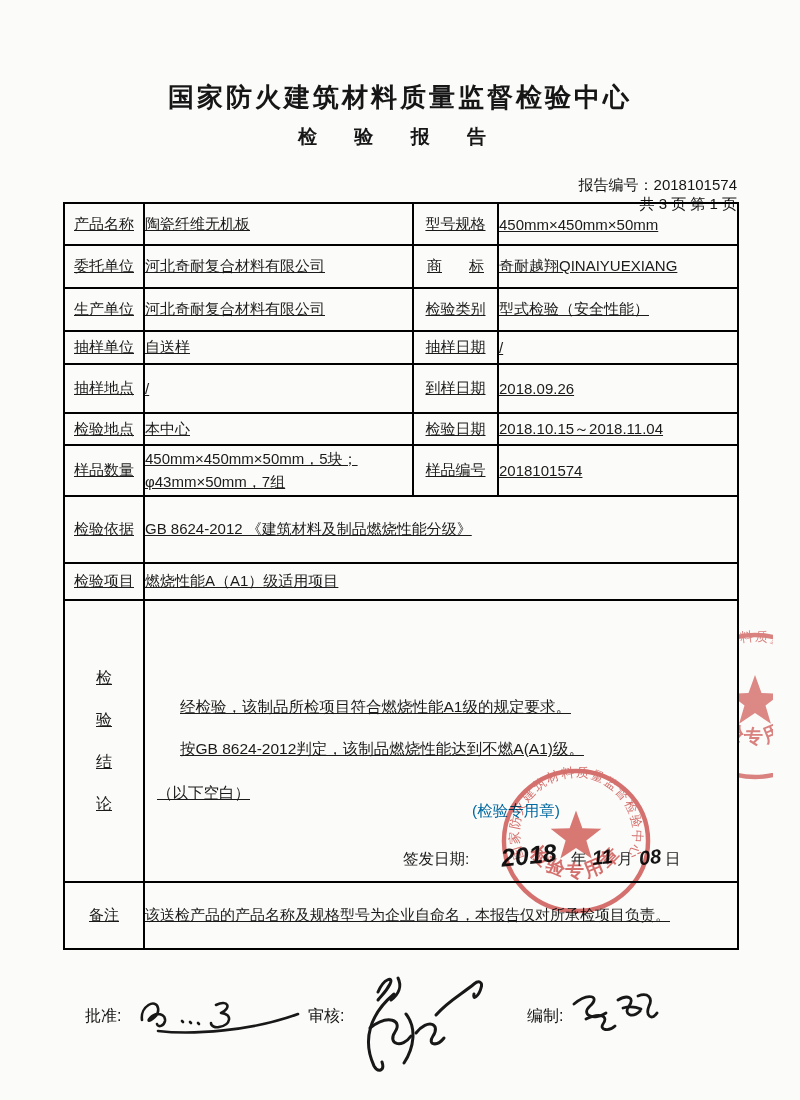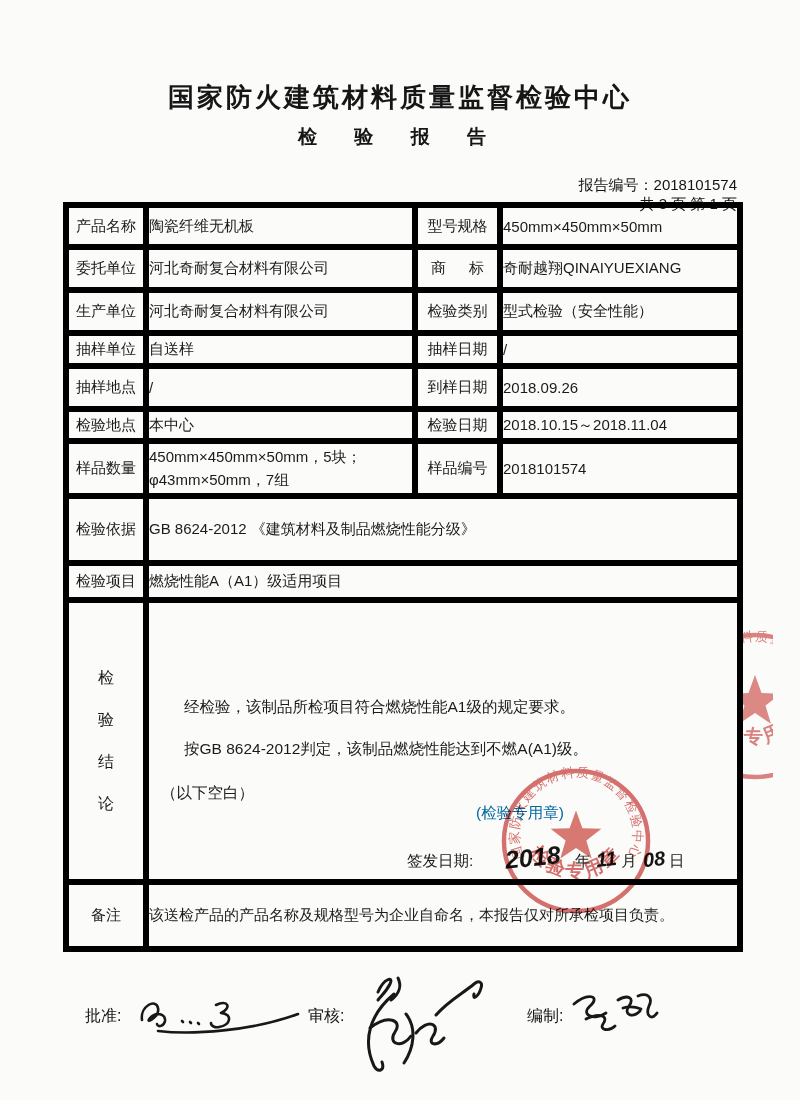--- a/index.html
+++ b/index.html
@@ -20,22 +20,22 @@
   .meta{
     position:absolute;top:176px;left:63px;width:674px;
     display:flex;justify-content:space-between;align-items:flex-end;
     font-size:15px;color:#141414;flex-direction:column;
   }
   .report-table{
     position:absolute;top:202px;left:63px;width:674px;
     border-collapse:collapse;table-layout:fixed;
   }
   .report-table td{
-    border:6px solid #000000;font-size:15px;color:#1b1b1b;
-    vertical-align:middle;overflow:hidden;
+    border:2px solid #000000;font-size:15px;color:#1b1b1b;
+    vertical-align:middle;overflow:hidden;text-decoration:underline;
   }
   .lc{text-align:center;padding:0 2px;}
   .vc{text-align:left;padding:2px 0;}
   .spread{display:flex;justify-content:space-between;padding:0 11px;}
   .qty{font-size:14px;line-height:1.5;}
   .vlab{vertical-align:middle;}
   .vlab .stack{display:flex;flex-direction:column;align-items:center;gap:21px;font-size:16px;}
   .concl{position:relative;padding:0;}
   .cl{margin:0;padding-left:35px;font-size:15.5px;color:#1a1a1a;}
   .cl1{margin-top:19px;}
@@ -97,21 +97,21 @@
       <td class="vc">河北奇耐复合材料有限公司</td>
       <td class="lc">检验类别</td>
       <td class="vc">型式检验（安全性能）</td>
     </tr>
     <tr style="height:33px">
       <td class="lc">抽样单位</td>
       <td class="vc">自送样</td>
       <td class="lc">抽样日期</td>
       <td class="vc">/</td>
     </tr>
-    <tr style="height:43px">
+    <tr style="height:49px">
       <td class="lc">抽样地点</td>
       <td class="vc">/</td>
       <td class="lc">到样日期</td>
       <td class="vc">2018.09.26</td>
     </tr>
     <tr style="height:32px">
       <td class="lc">检验地点</td>
       <td class="vc">本中心</td>
       <td class="lc">检验日期</td>
       <td class="vc">2018.10.15～2018.11.04</td>

